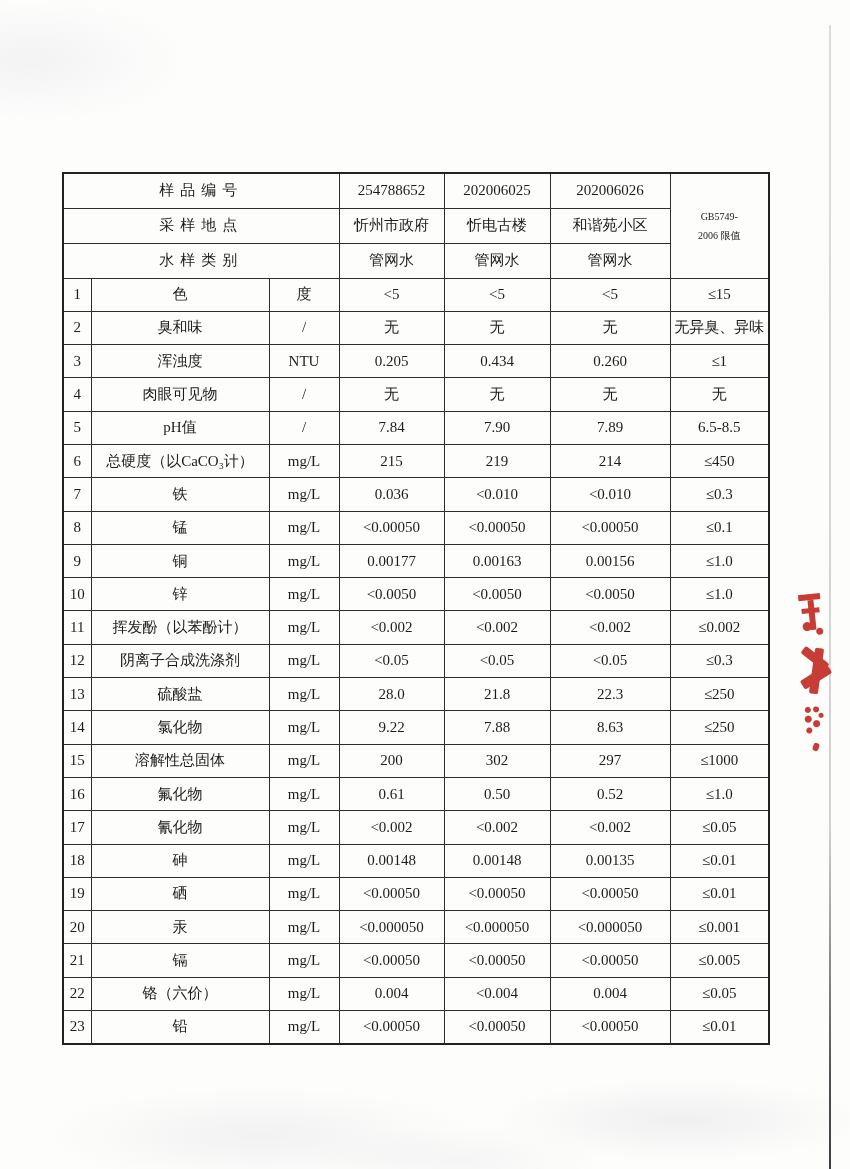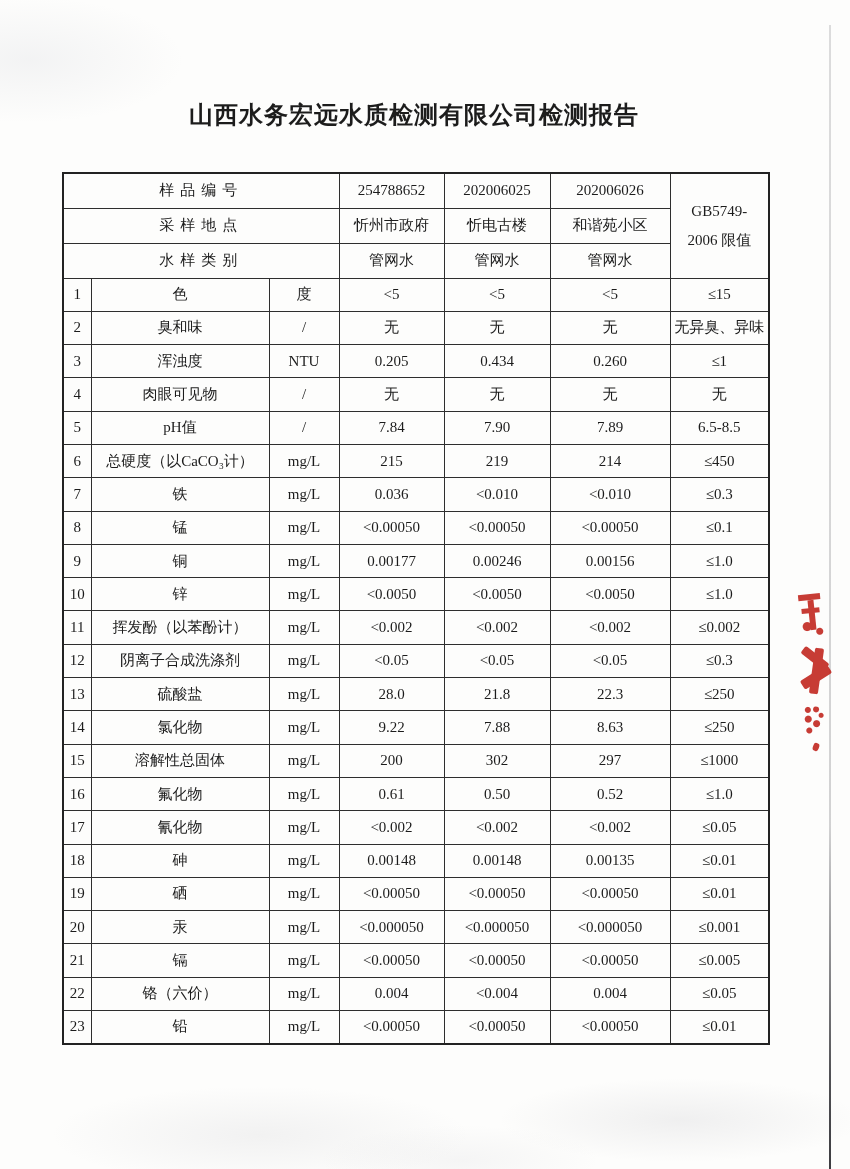--- a/index.html
+++ b/index.html
@@ -43,31 +43,30 @@
   table.report th, table.report td{
     border:1px solid #2e2e2e;
     text-align:center;vertical-align:middle;
     padding:0 2px;overflow:hidden;white-space:nowrap;
     font-weight:400;
   }
   table.report{border:2px solid #222;}
   thead tr{height:35px;margin-left:7px;}
   tbody tr{height:33.3px;}
   td.name-cell{text-align:left;padding-left:9px;}
-  .limit-head div{line-height:1.9;font-size:15px;}
+  .limit-head div{line-height:1.9;font-size:10px;}
   .hdr-left{letter-spacing:6px;}
 </style>
 </head>
 <body>
 
 <div class="page">
   <div class="scan-noise"></div>
   <div class="edge-line"></div>
 
-  <h1 class="title">山西水务宏远水质检测有限公司检测报告</h1>
 
 
   <table class="report">
     <colgroup>
       <col style="width:28px">
         <col style="width:178px">
         <col style="width:70px">
       <col style="width:105px">
         <col style="width:106px">
         <col style="width:120px">
@@ -168,21 +167,21 @@
           <td>&lt;0.00050</td>
           <td>&lt;0.00050</td>
           <td>&lt;0.00050</td>
           <td>≤0.1</td>
         </tr>
         <tr>
           <td>9</td>
           <td class="name-cell">铜</td>
           <td>mg/L</td>
           <td>0.00177</td>
-          <td>0.00246</td>
+          <td>0.00163</td>
           <td>0.00156</td>
           <td>≤1.0</td>
         </tr>
         <tr>
           <td>10</td>
           <td class="name-cell">锌</td>
           <td>mg/L</td>
           <td>&lt;0.0050</td>
           <td>&lt;0.0050</td>
           <td>&lt;0.0050</td>

